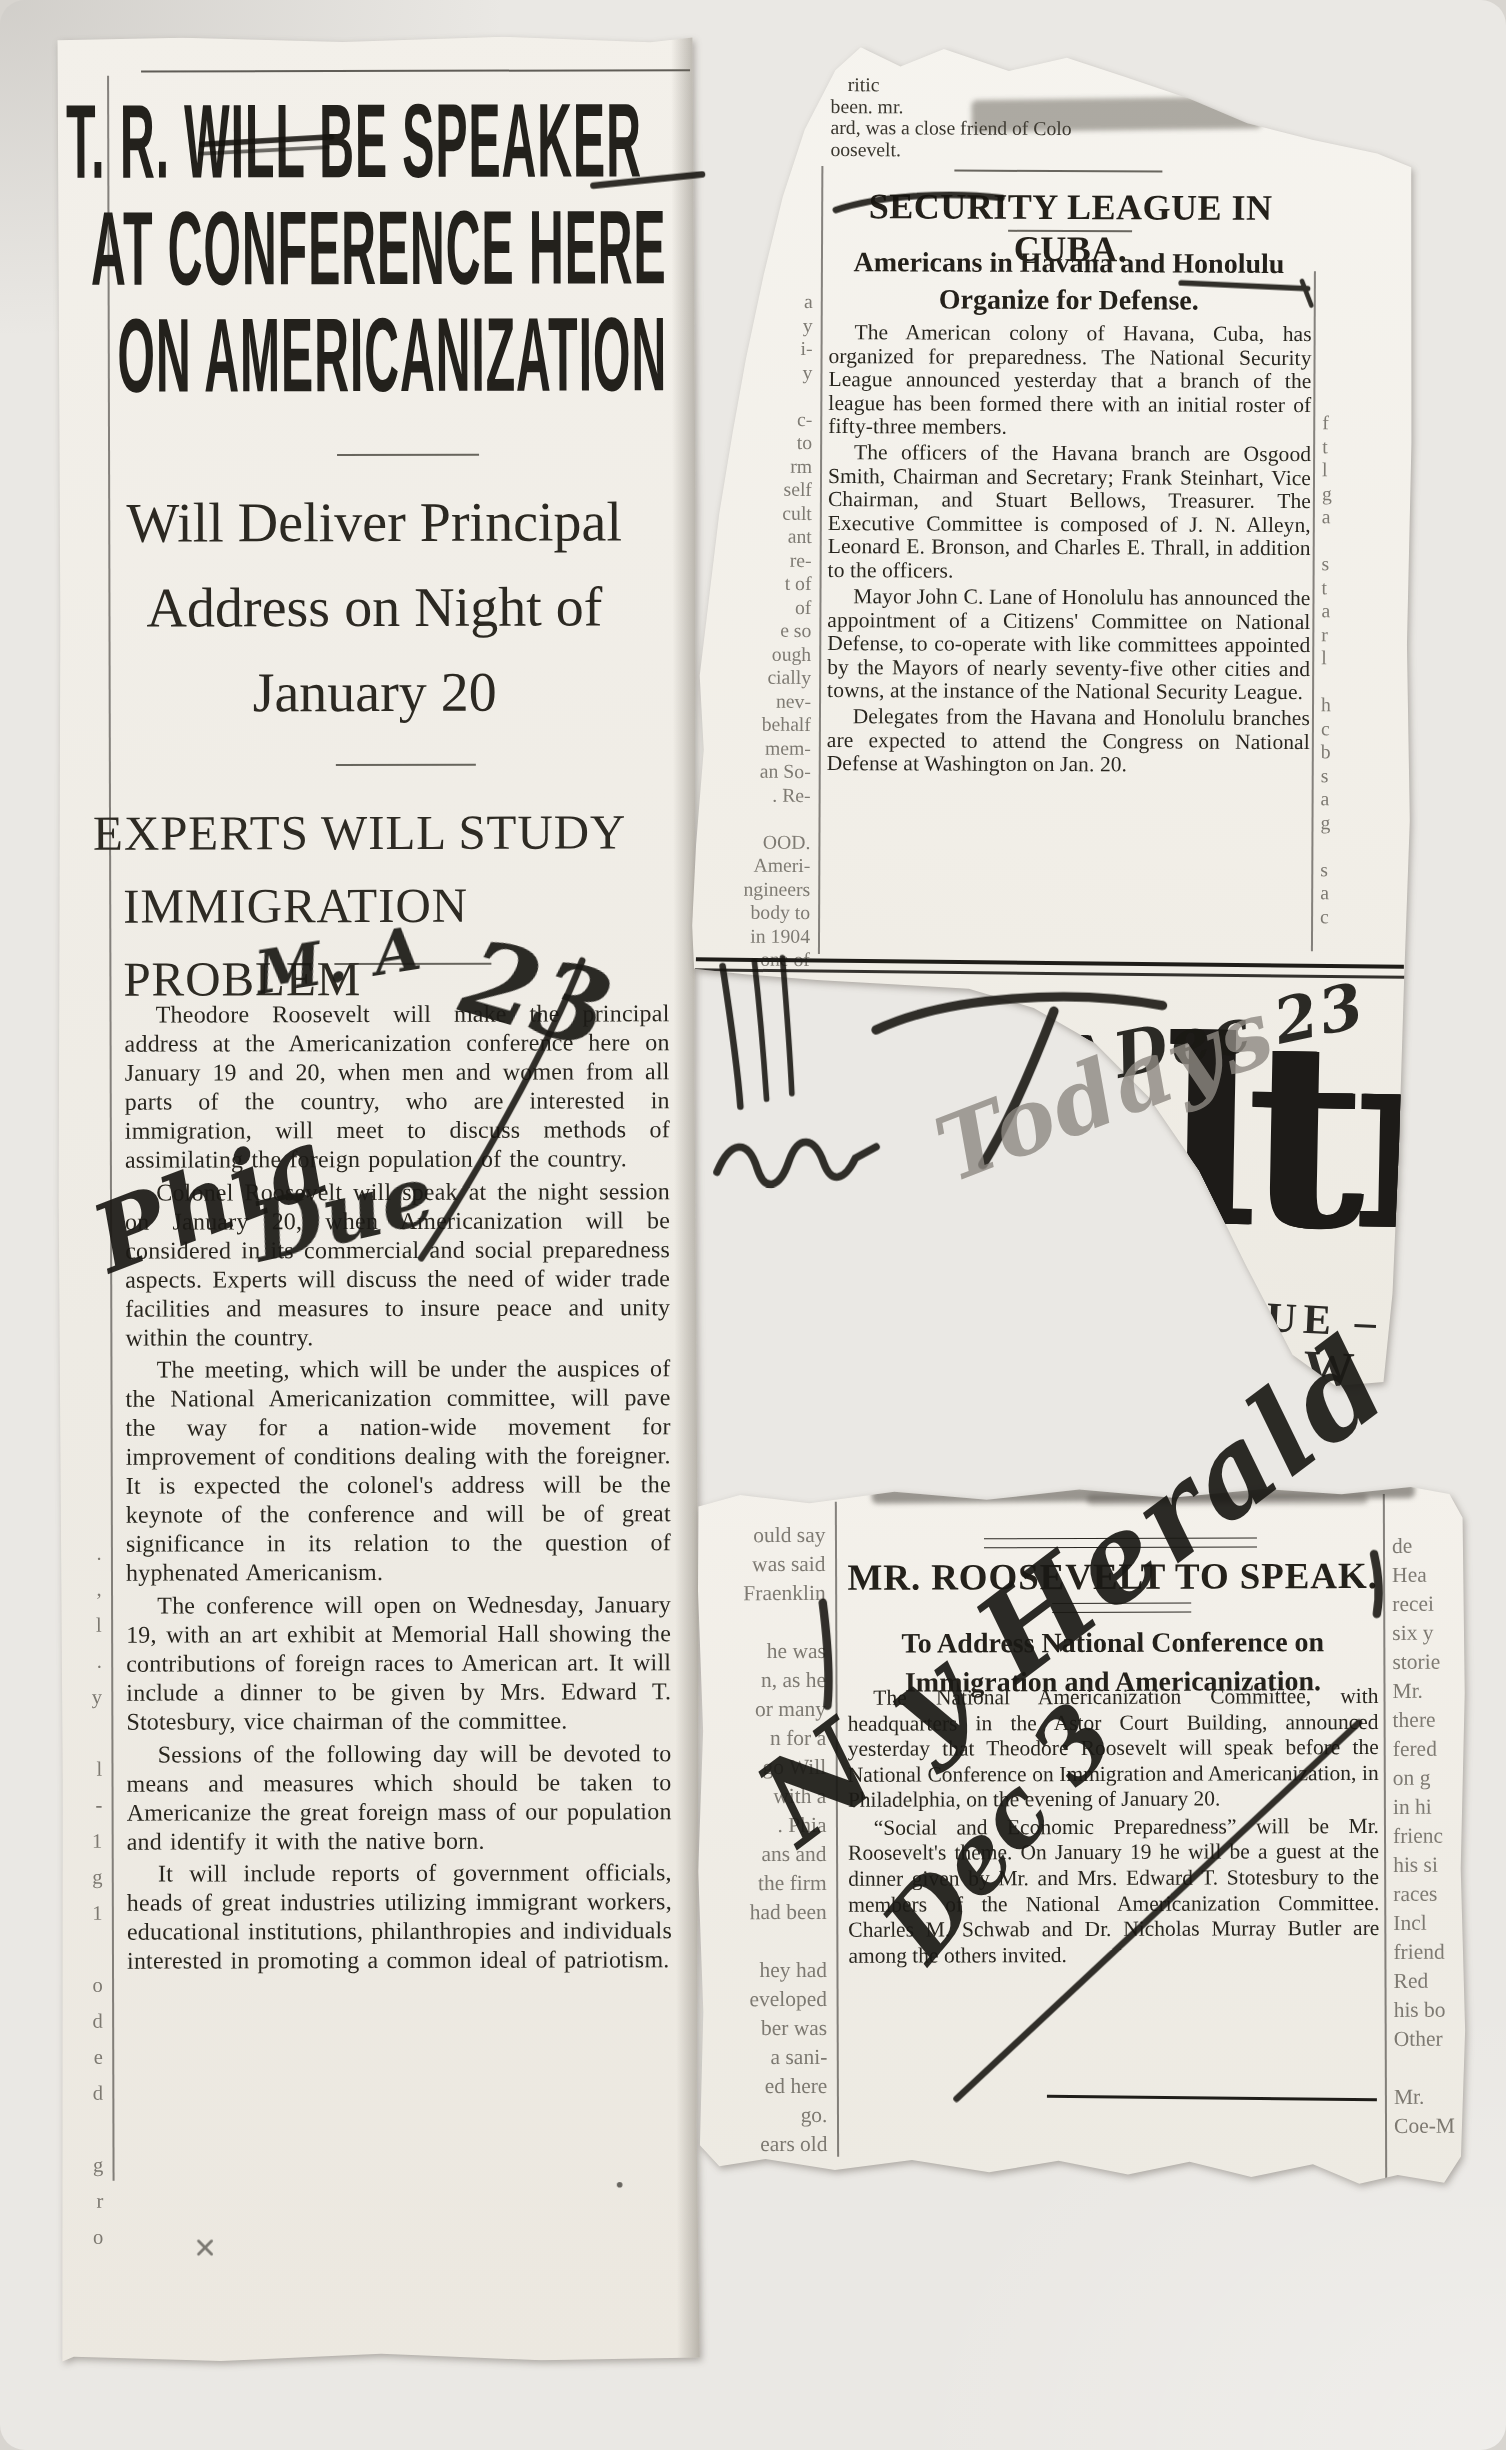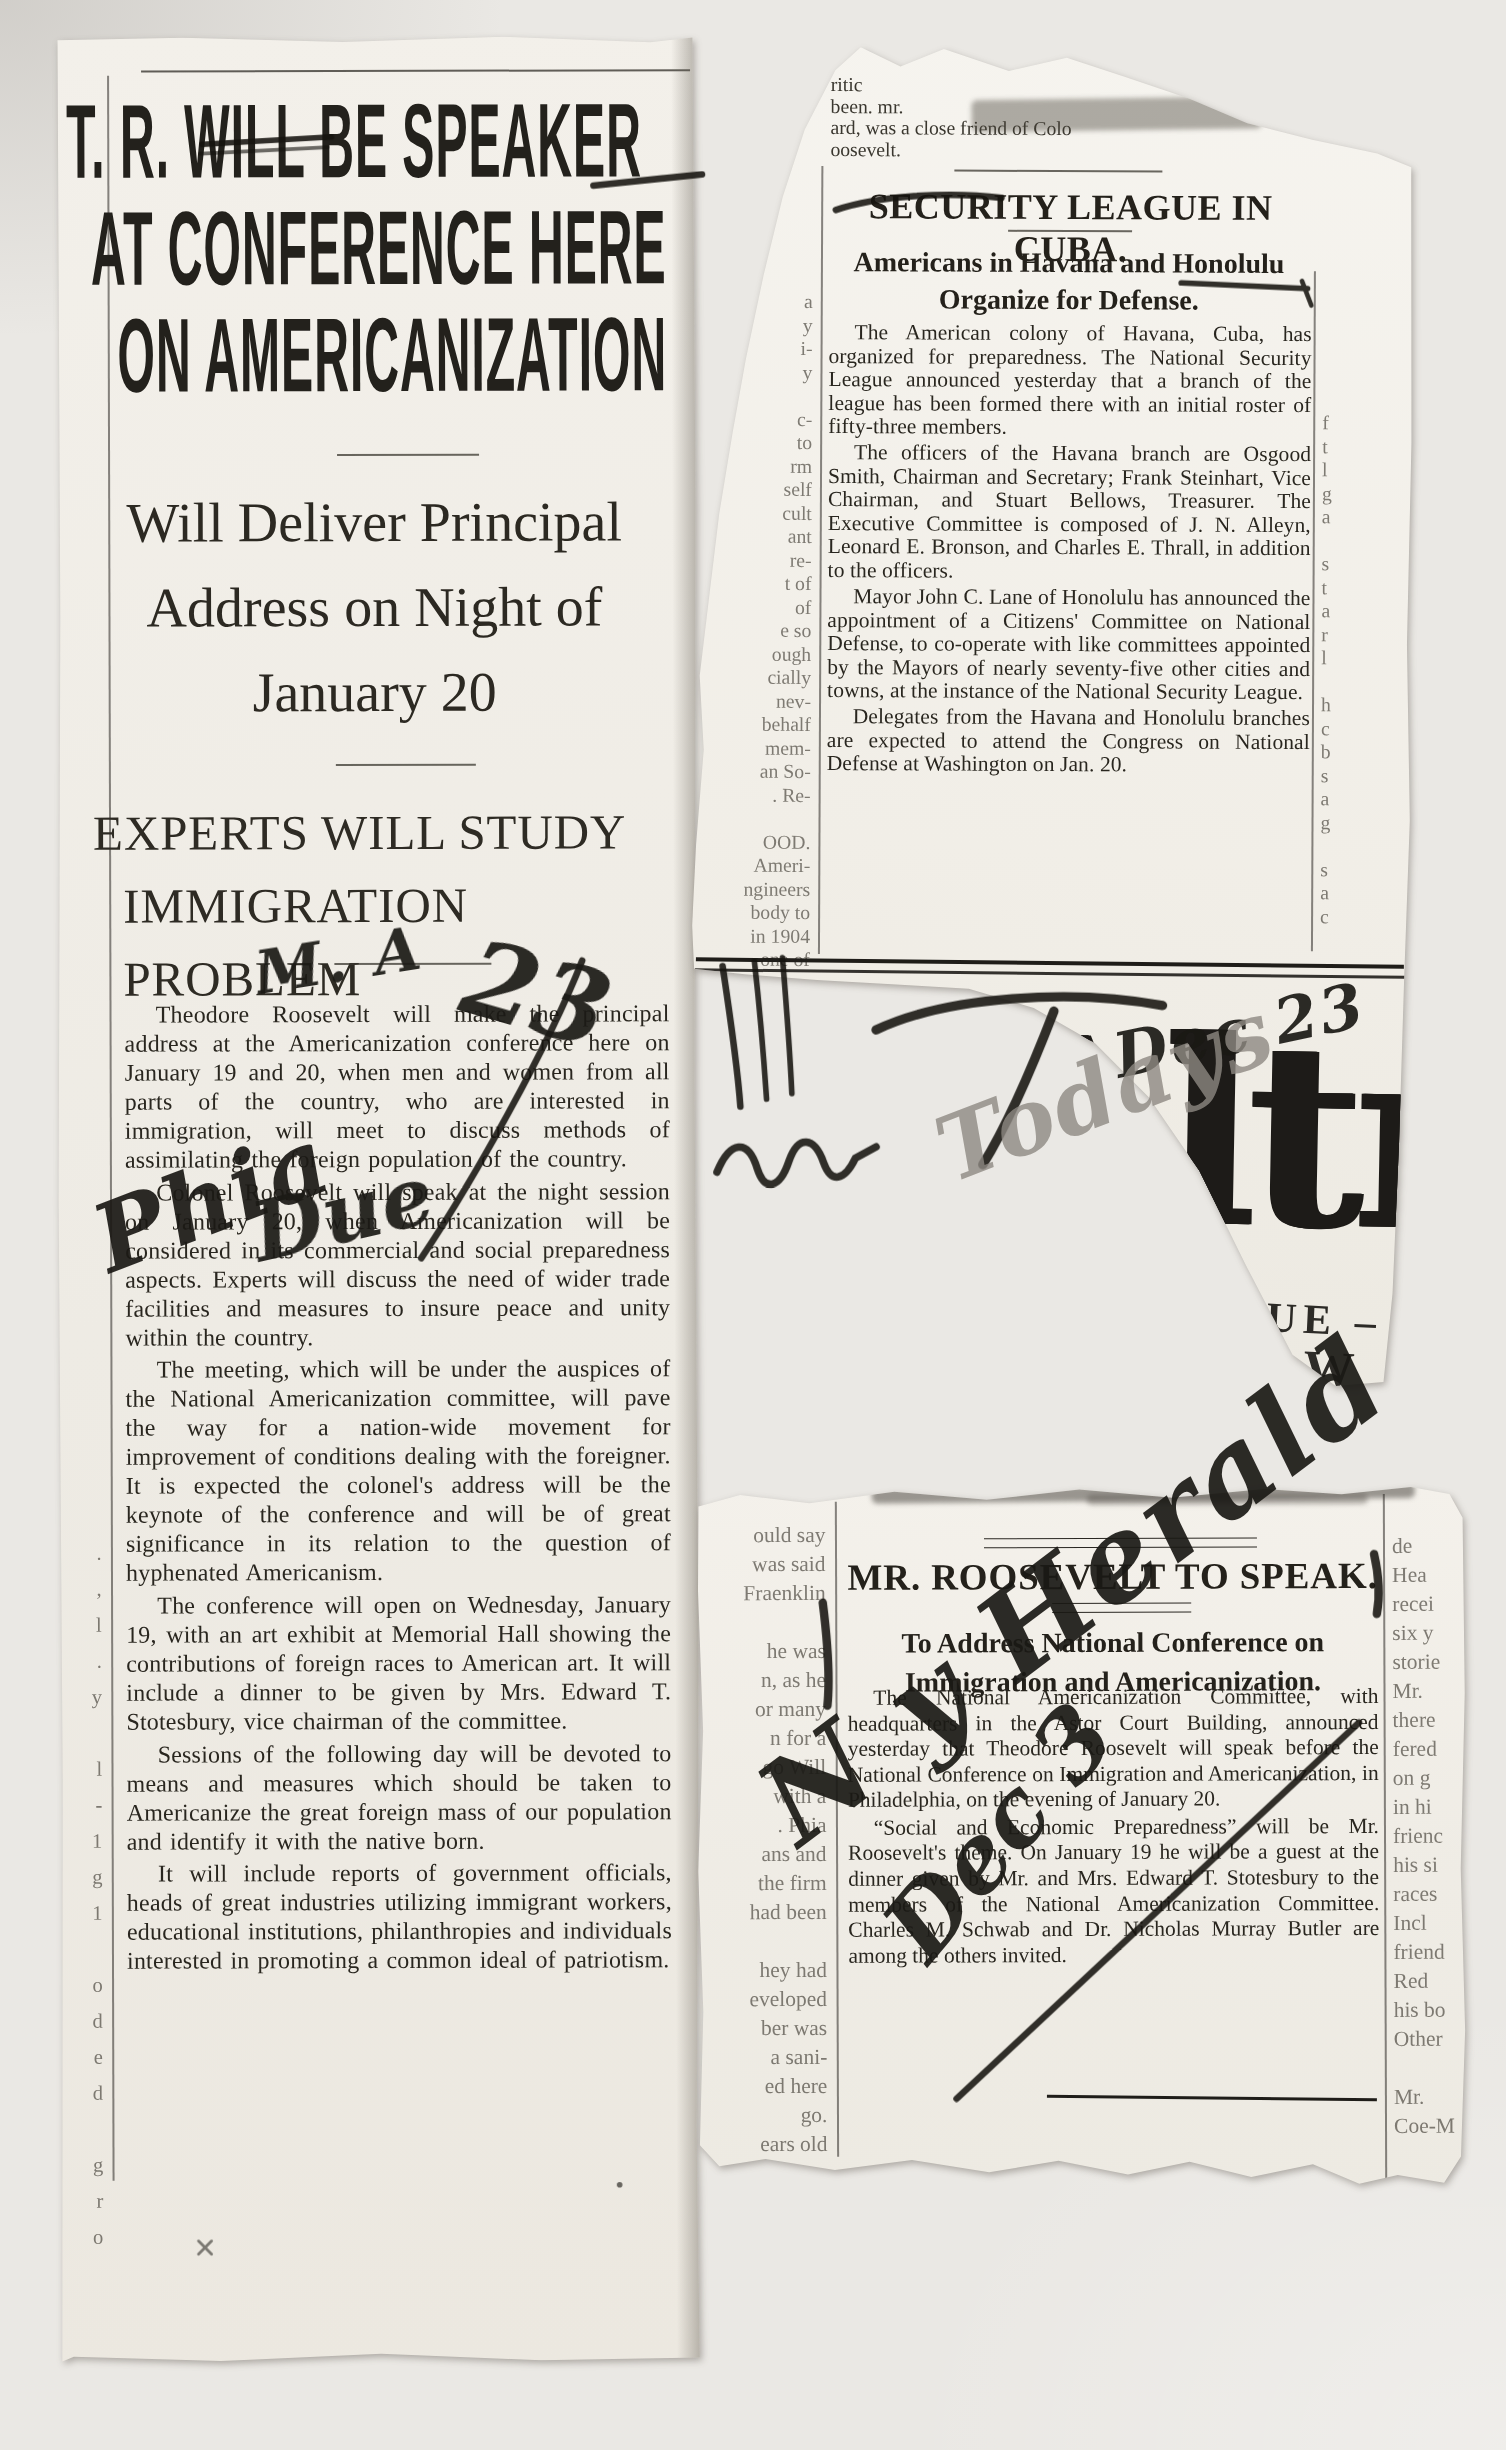--- a/index.html
+++ b/index.html
@@ -2,21 +2,21 @@
 <html style="font-size:15px"><head>
 <meta charset="utf-8">
 <title>Newspaper clippings scan</title>
 <style>
   html,body{margin:0;padding:0;background:#d8d5d0;}
   #scan{position:relative;width:1506px;height:2450px;overflow:hidden;
         background:
           radial-gradient(843px 562px at 0% 0%, rgba(110,105,98,.20), rgba(0,0,0,0) 60%),
           radial-gradient(1123px 843px at 100% 100%, rgba(255,255,255,.25), rgba(0,0,0,0) 55%),
           #eae8e4;
-        font-family:"Liberation Serif", serif;}
+        font-family:"Liberation Serif", serif;border-radius:25px;}
   .torn-wrap{position:absolute;filter:drop-shadow(2.8px 3.7px 3.7px rgba(70,64,56,.38));z-index:1;}
   .torn{position:absolute;inset:0;}
   .clip{color:#29261f;}
   
   #clip-left-wrap{left:58px;top:36px;width:640px;height:2327px;}
   #clip-left{background:linear-gradient(177deg,#f3f0ea, #eeebe4 55%, #ece8e0);
     clip-path:polygon(0.4% 0.15%,20% 0.05%,45% 0.25%,70% 0.05%,93% 0.3%,99.6% 0.1%,99.9% 20%,99.5% 45%,99.9% 70%,99.4% 90%,99.8% 99.8%,75% 99.9%,50% 99.6%,25% 99.9%,2% 99.7%,0.2% 99.9%,0.5% 75%,0.1% 50%,0.6% 25%);
     transform:rotate(-0.15deg);}
   #clip-left::after{content:"";position:absolute;top:0;right:0;width:24px;height:100%;
     background:linear-gradient(to right, rgba(110,104,94,0), rgba(104,98,88,.42));}
@@ -41,21 +41,21 @@
   .fragcol{position:absolute;color:#57534b;opacity:.75;}
   .fragcol div{white-space:nowrap;}
   #left-frags{left:3.7px;top:1498px;width:39px;text-align:right;font-size:20.6px;}
   #left-frags div{height:36px;line-height:36px;}
   
   #clip-cuba-wrap{left:688px;top:36px;width:723px;height:1350px;}
   #clip-cuba{background:linear-gradient(184deg,#f6f4ef,#f1eee7 60%,#ece9e1);
     clip-path:polygon(20% 2.6%,23.5% 0.9%,29% 2.3%,35% 1%,44% 2.6%,52% 1.6%,60% 3%,69% 4.6%,77% 6.4%,86% 7.6%,95% 8.6%,99.7% 9.6%,99.9% 30%,99.4% 45%,99.9% 58%,99.2% 70%,98.6% 82%,97.8% 93%,96.6% 99.6%,90% 99.9%,84% 97.6%,77.5% 91%,71% 84%,64% 78.6%,56.5% 74.6%,48% 72%,39% 70.6%,29% 70.3%,18% 70%,8% 69.6%,1% 69.2%,0.7% 66%,1.2% 60%,2.2% 53%,1.6% 47.5%,3% 41%,4.2% 35.5%,6% 29.5%,7.8% 24%,10.2% 17.8%,12.8% 12%,15.8% 7%);
     transform:rotate(0.25deg);}
   .tornfrag{position:absolute;left:140px;top:39px;font-size:19.7px;line-height:21.5px;color:#3a372f;white-space:nowrap;}
-  .tornfrag .t1{}
+  .tornfrag .t1{margin-left:17px;}
   .smudge{position:absolute;background:rgba(72,66,58,.42);filter:blur(2.8px);border-radius:5.6px;}
   #cuba-smudge{left:281px;top:62px;width:290px;height:32px;transform:rotate(-1deg);}
   #cd1{left:264px;top:134px;width:208px;}
   .np-head{position:absolute;font-weight:bold;color:#24211b;text-align:center;}
   #cuba-headline{left:136px;top:150px;width:489px;font-size:36px;letter-spacing:0.5px;}
   #cd2{left:318px;top:194px;width:124px;}
   #cuba-subhead{left:131px;top:208px;width:496px;font-size:28px;line-height:37px;}
   #cuba-body{left:139px;top:286px;width:483px;font-size:21.5px;line-height:23.5px;letter-spacing:0.1px;}
   #cuba-body div{text-indent:1.2em;margin-bottom:2.8px;}
   #cv1{left:131px;top:131px;height:788px;}

